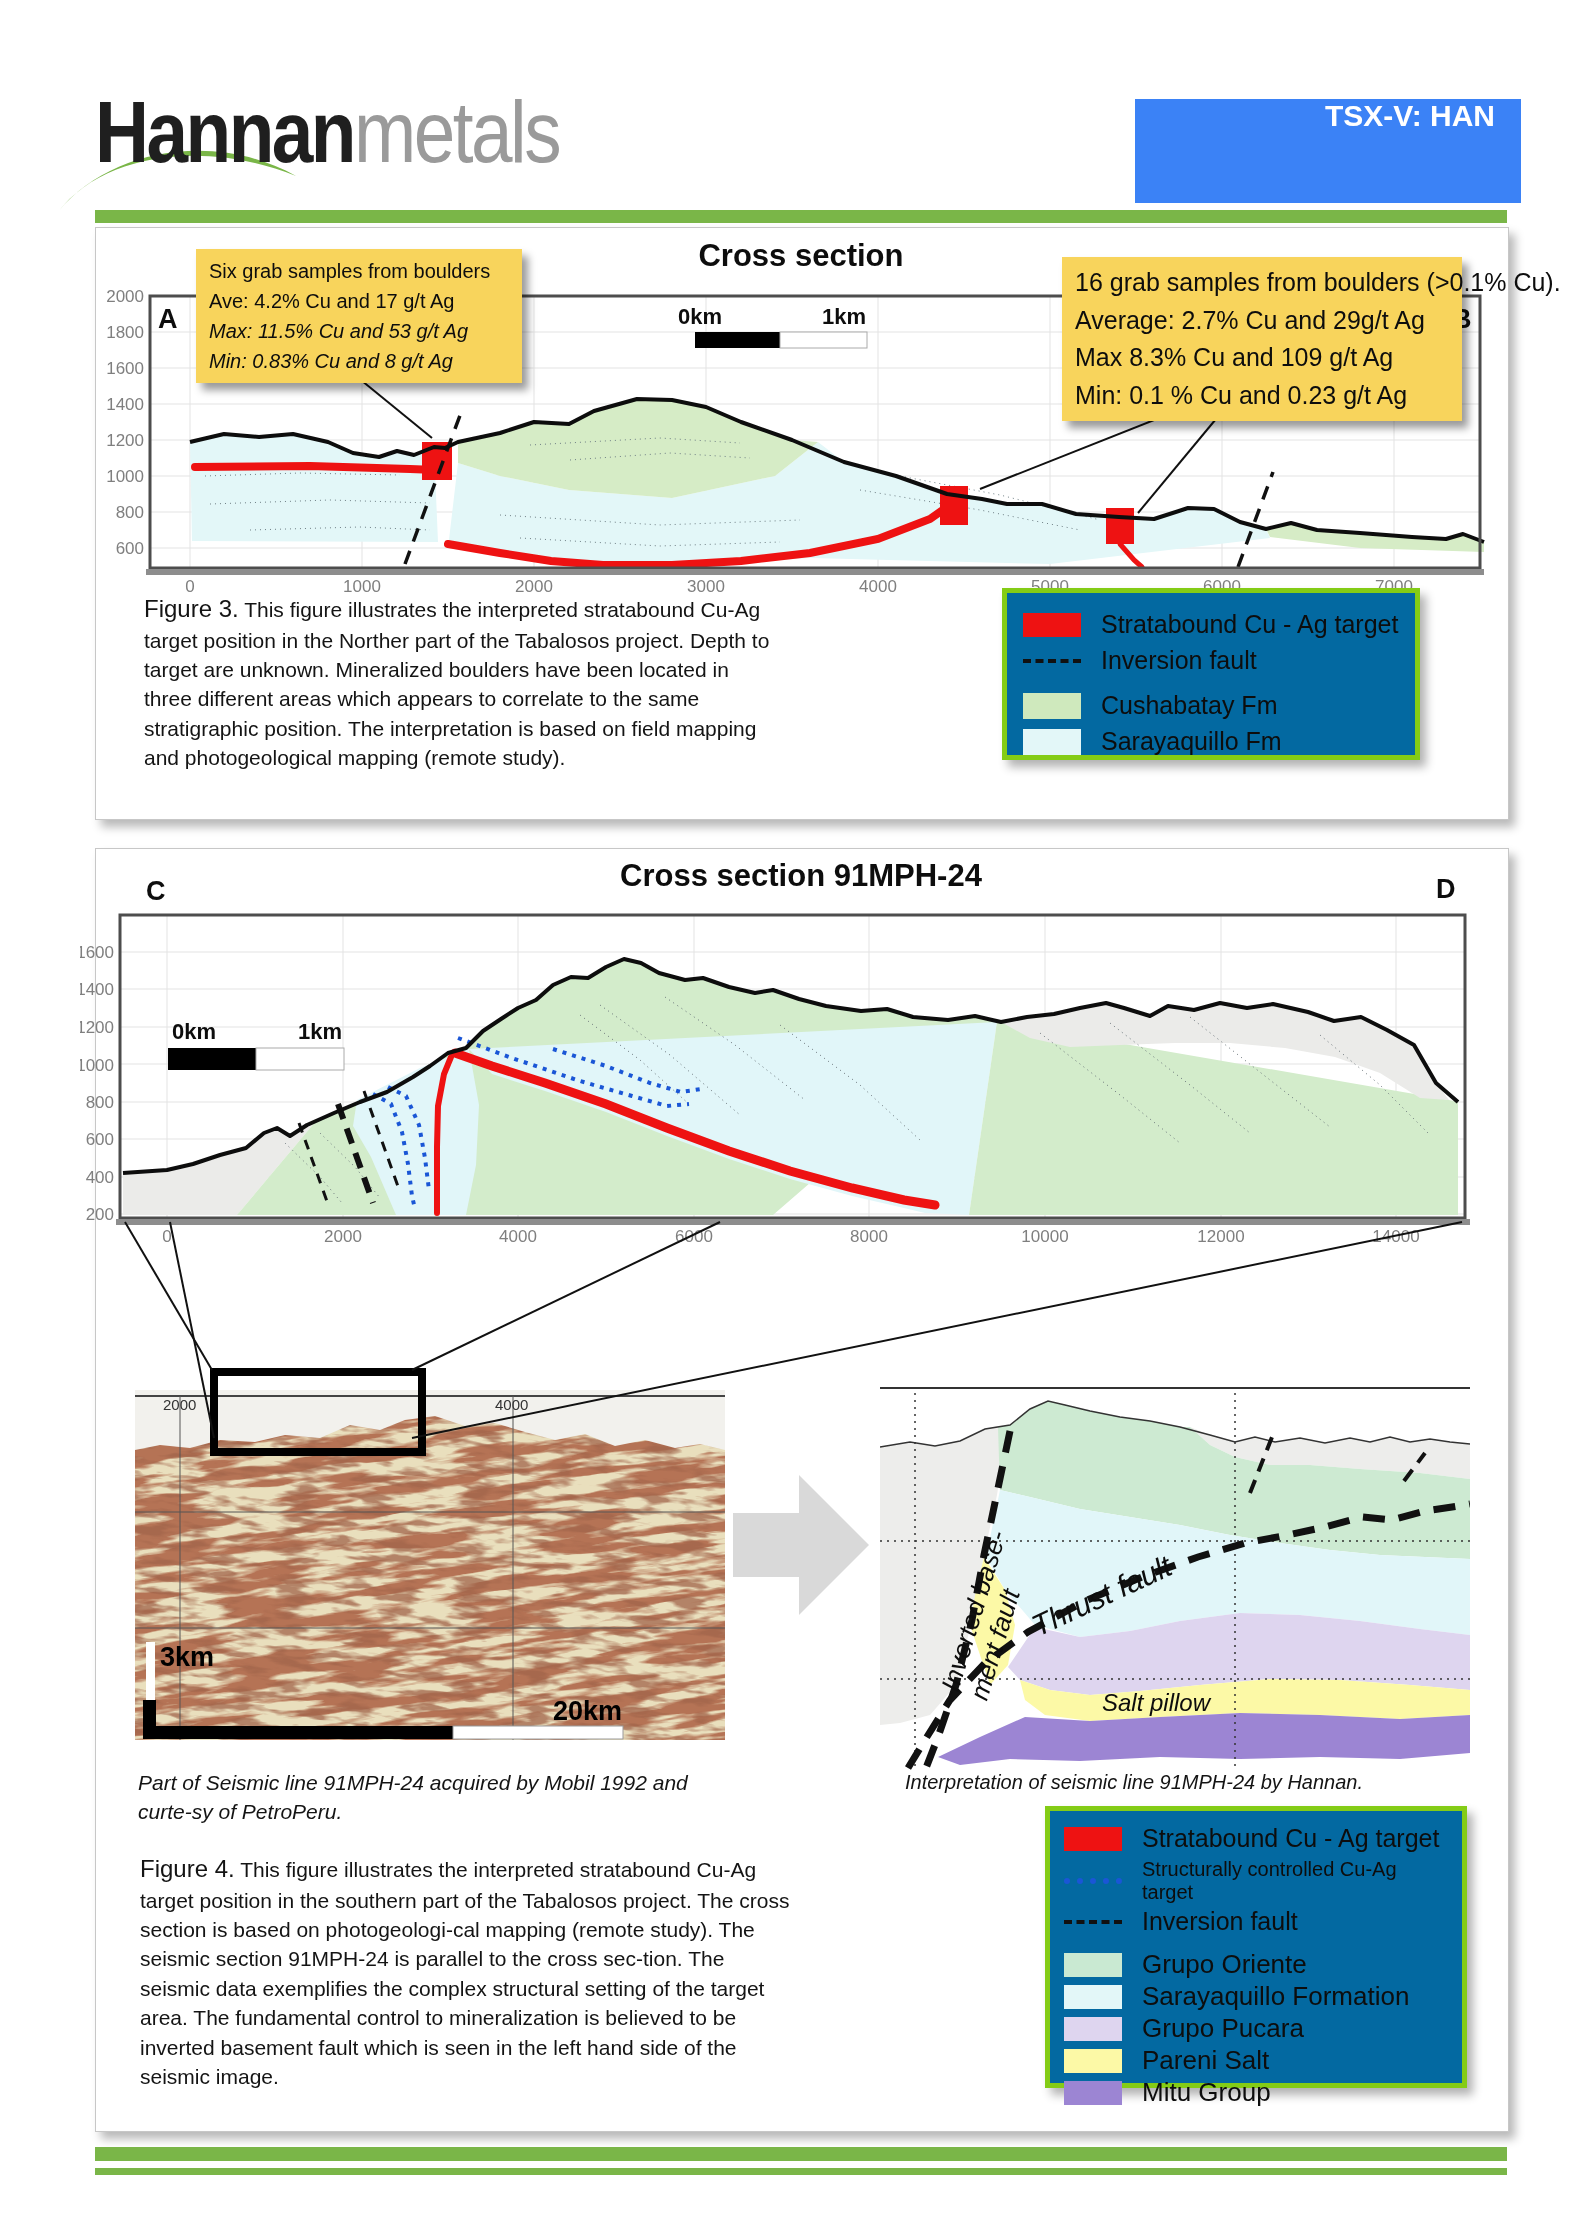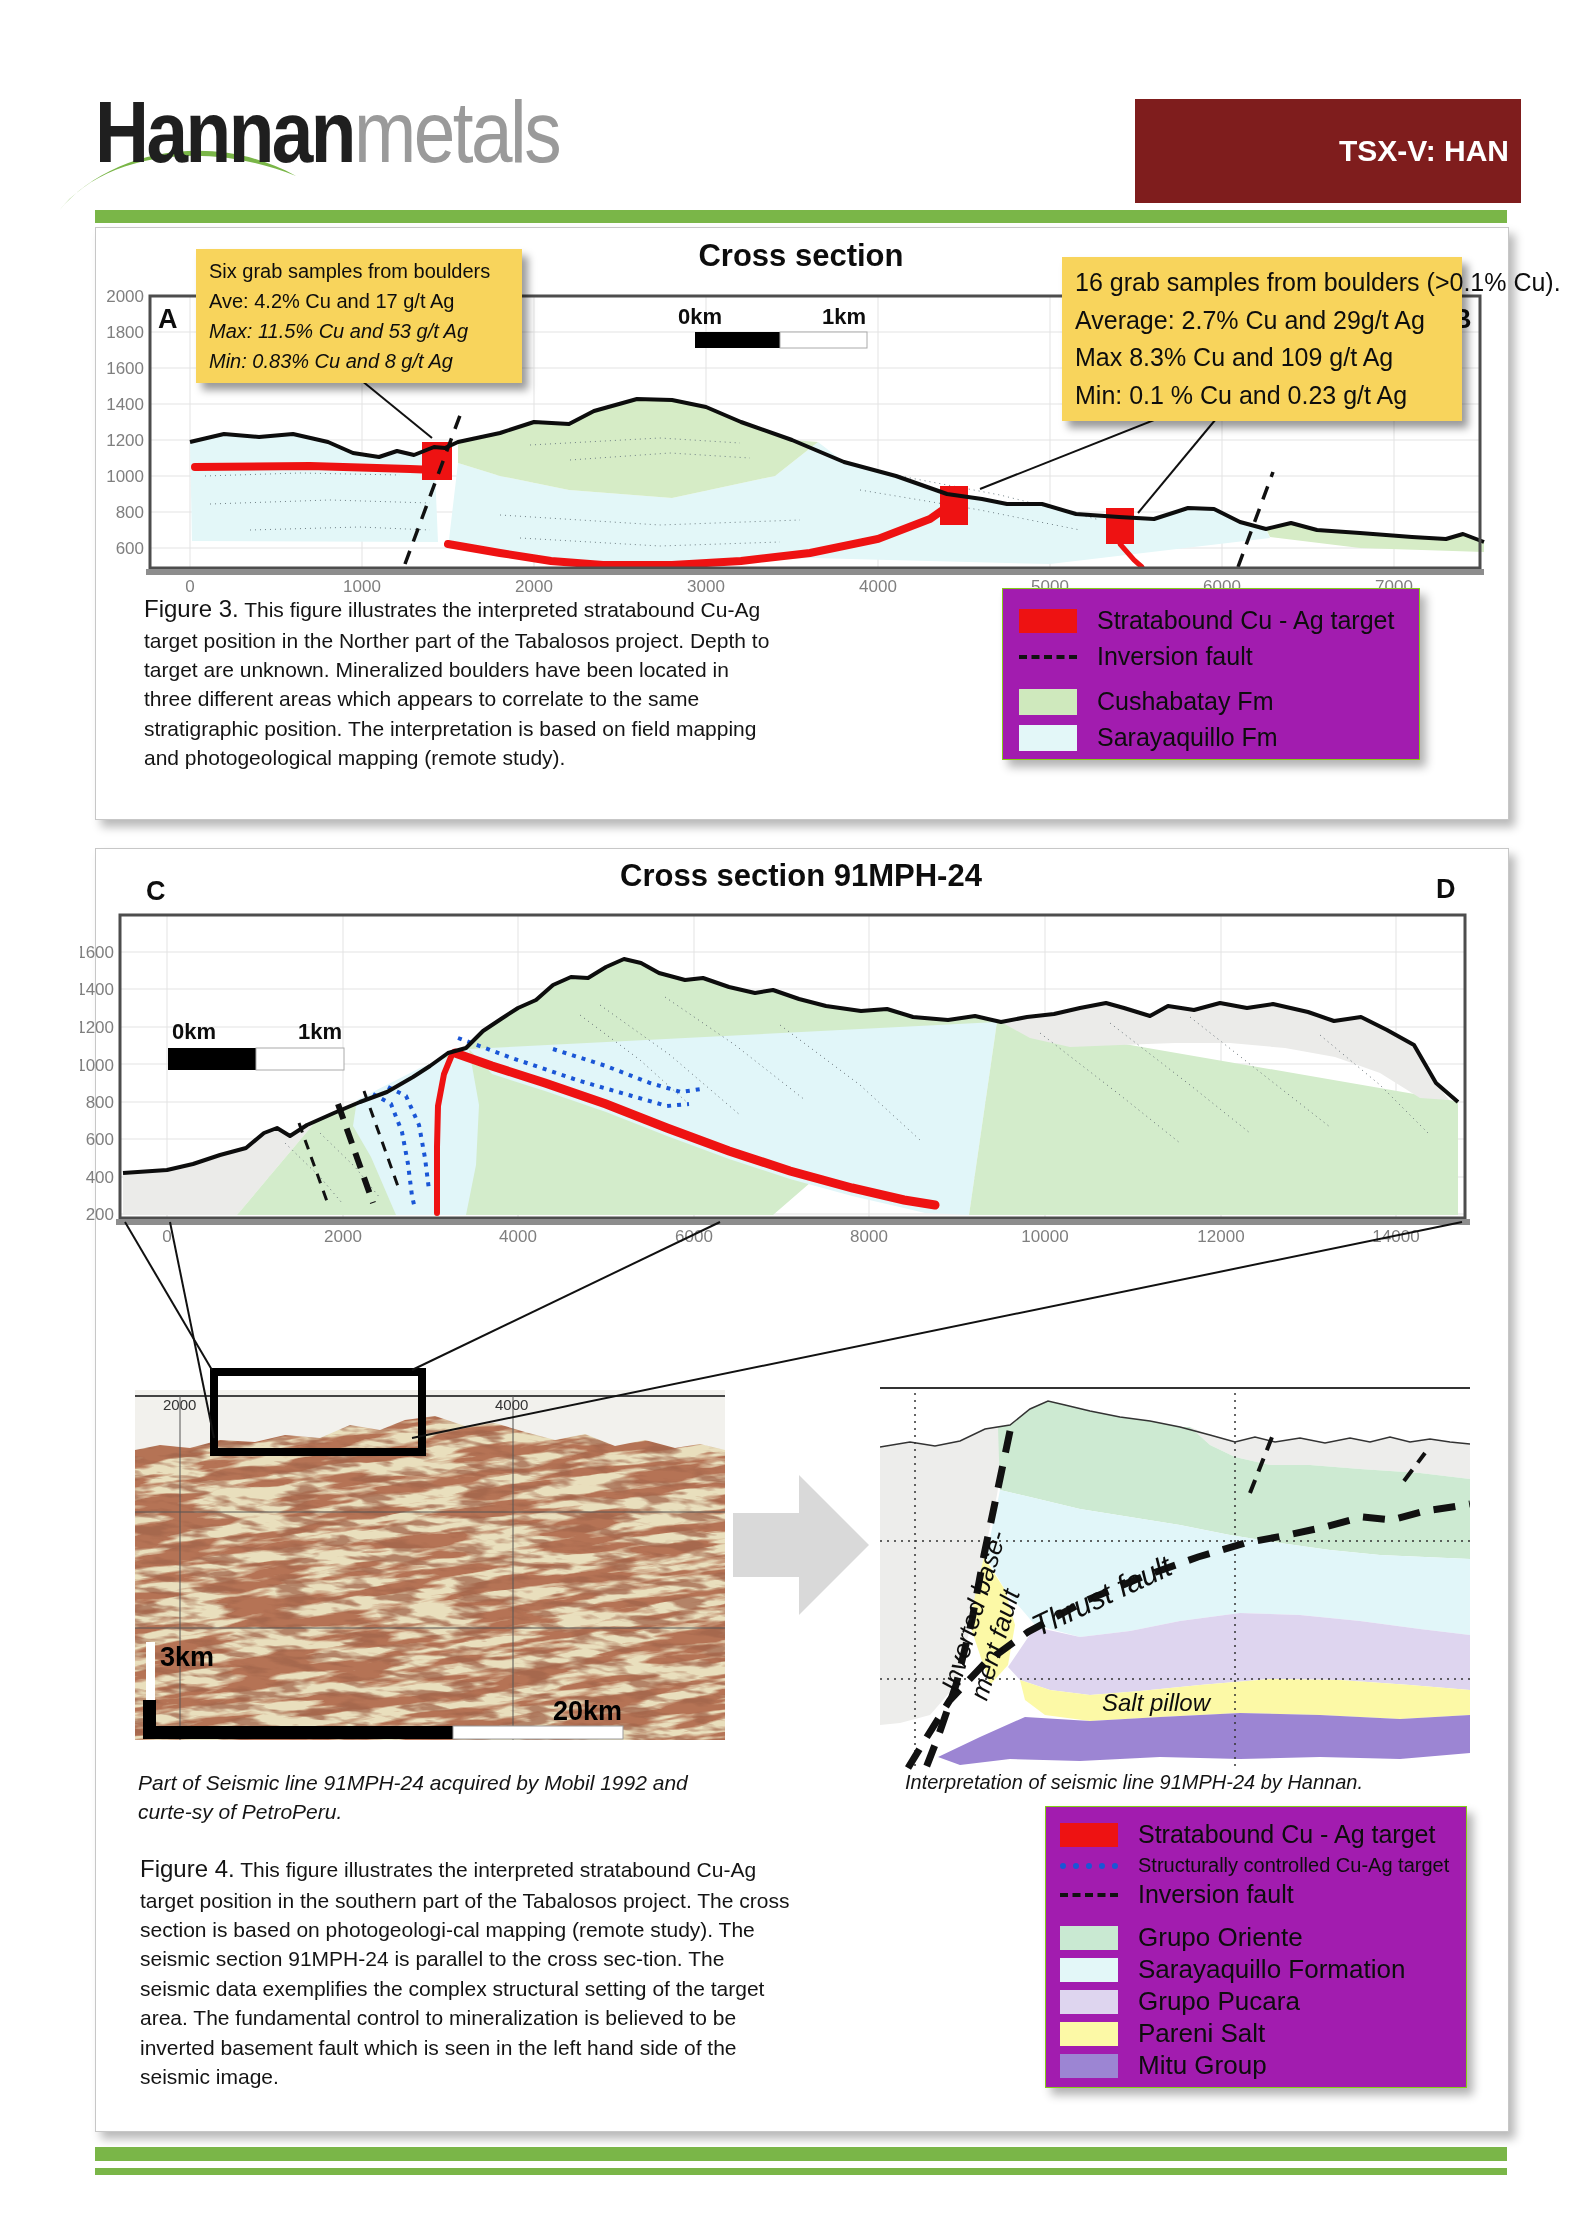--- a/index.html
+++ b/index.html
@@ -1,31 +1,31 @@
 <!DOCTYPE html>
 <html><head>
 <meta charset="utf-8">
 <style>
   html,body{margin:0;padding:0}
   body{width:1581px;height:2237px;position:relative;background:#fff;font-family:"Liberation Sans",sans-serif;color:#111;overflow:hidden}
   .panel{position:absolute;background:#fff;border:1px solid #c7c7c7;box-shadow:6px 7px 9px rgba(0,0,0,.28)}
   .greenbar{position:absolute;background:#7ab648}
-  .ticker{position:absolute;background:#7f1d1d;color:#fff;font-weight:bold;font-size:30px;text-align:right;display:flex;align-items:center;justify-content:flex-end;padding-right:12px;box-sizing:border-box}
+  .ticker{position:absolute;background:#3b82f6;color:#fff;font-weight:bold;font-size:30px;text-align:right;display:flex;justify-content:flex-end;padding-right:26px;box-sizing:border-box}
   .logo{position:absolute;font-size:88px;font-weight:bold;letter-spacing:-3px;transform:scaleX(.85);transform-origin:left top;white-space:nowrap;color:#1f1f1f;line-height:1}
   .logo .lt2{color:#9a9a9a;font-weight:400}
   .fig-title{position:absolute;font-size:31px;font-weight:bold;text-align:center;color:#0d0d0d}
   .corner{position:absolute;font-size:27px;font-weight:bold;color:#0d0d0d}
   .note{position:absolute;background:#f8d45c;box-shadow:6px 7px 8px rgba(0,0,0,.4);padding:7px 13px;font-size:20px;line-height:1.5;color:#0d0d0d}
   .note .b{font-weight:normal}
   .note .i{font-style:italic}
   .note div{white-space:nowrap}
   .cap{position:absolute;font-size:21px;line-height:1.4;color:#141414}
   .cap .lbl{font-size:24px}
   .ital{font-style:italic}
-  .legend{position:absolute;background:#a21caf;border:1px solid #84cc16;box-shadow:6px 7px 9px rgba(0,0,0,.3);padding:10px 16px;box-sizing:border-box}
+  .legend{position:absolute;background:#0369a1;border:5px solid #84cc16;box-shadow:6px 7px 9px rgba(0,0,0,.3);padding:10px 16px;box-sizing:border-box}
   .lrow{display:flex;align-items:center;margin:7px 0}
   .sw{display:inline-block;margin-right:20px;flex:none}
   .sw.red{width:58px;height:24px;background:#ee1212}
   .sw.dash{width:58px;height:0;border-top:4px dashed #111}
   .sw.bluedot{width:58px;height:0;border-top:6px dotted #1a56d6}
   .sw.cush{width:58px;height:26px;background:#cfe9bd}
   .sw.sara{width:58px;height:26px;background:#e3f7f8}
   .sw.orie{width:58px;height:24px;background:#c9e9d2}
   .sw.puca{width:58px;height:24px;background:#ded5ef}
   .sw.pare{width:58px;height:24px;background:#fcf9a6}

